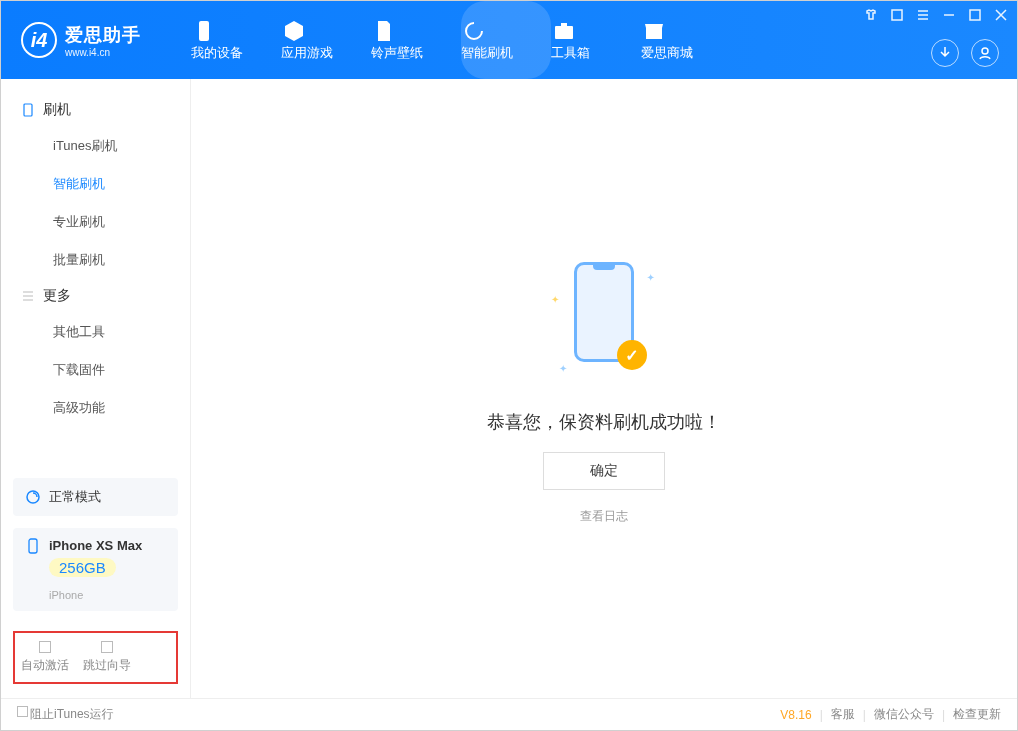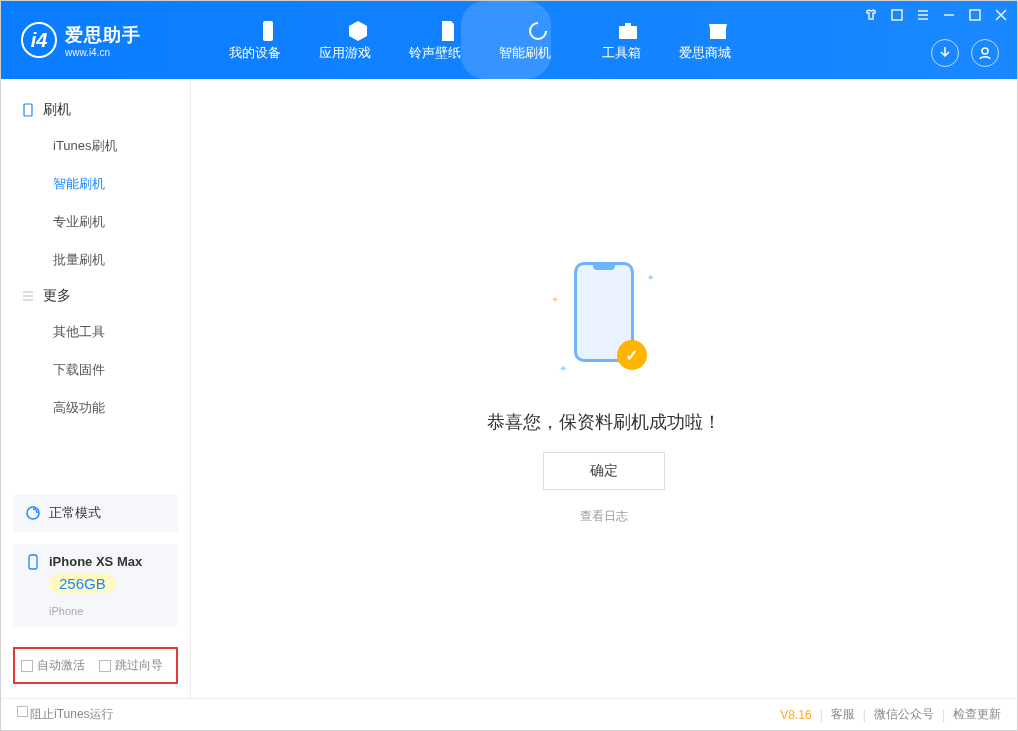--- a/index.html
+++ b/index.html
@@ -8,21 +8,21 @@
 
 
 .header { height: 78px; background: linear-gradient(to right, #0a7cff, #1a88ff); display: flex; align-items: center; color: #fff; position: relative; }
 .logo-block { display: flex; align-items: center; padding: 0 20px; width: 190px; }
 .logo-circle { width: 36px; height: 36px; border: 2px solid #fff; border-radius: 50%; display: flex; align-items: center; justify-content: center; font-size: 20px; font-weight: bold; font-style: italic; }
 .logo-text { margin-left: 8px; }
 .logo-text .cn { font-size: 18px; font-weight: bold; letter-spacing: 1px; }
 .logo-text .en { font-size: 10px; opacity: .9; }
 
 .nav-tabs { display: flex; height: 100%; }
-.nav-tab { width: 90px; display: flex; flex-direction: column; align-items: flex-end; justify-content: center; cursor: pointer; font-size: 13px; gap: 0; }
+.nav-tab { width: 90px; display: flex; flex-direction: column; align-items: flex-start; justify-content: center; cursor: pointer; font-size: 13px; gap: 0; }
 .nav-tab.active { background: rgba(255,255,255,.15); border-radius: 24px; }
 .nav-tab .ico { width: 26px; height: 26px; display: flex; align-items: center; justify-content: center; }
 .nav-tab svg { width: 24px; height: 24px; fill: #fff; }
 
 .window-controls { position: absolute; top: 6px; right: 8px; display: flex; gap: 10px; align-items: center; }
 .window-controls span { width: 16px; height: 16px; opacity: .9; cursor: pointer; display: inline-flex; align-items: center; justify-content: center; font-size: 12px; }
 .window-controls svg { width: 12px; height: 12px; fill: none; stroke: #fff; stroke-width: 1.5; }
 
 .header-right { position: absolute; right: 18px; bottom: 12px; display: flex; gap: 12px; }
 .header-right .circ { width: 28px; height: 28px; border: 1.5px solid rgba(255,255,255,.7); border-radius: 50%; display: flex; align-items: center; justify-content: center; cursor: pointer; }
@@ -39,21 +39,21 @@
 
 .device-panel { margin: 6px 12px; background: #f5f7fa; border-radius: 4px; padding: 10px 12px; display: flex; align-items: center; gap: 8px; font-size: 13px; color: #333; }
 .device-panel svg { width: 16px; height: 16px; }
 .device-info { margin: 6px 12px 12px; background: #f5f7fa; border-radius: 4px; padding: 10px 12px; }
 .device-info .name { font-size: 13px; color: #333; font-weight: bold; }
 .device-info .cap { display: inline-block; margin-top: 5px; font-size: 15px; color: #1a88ff; background: #fef9c3; border-radius: 10px; padding: 1px 10px; }
 .device-info .sub { font-size: 11px; color: #aaa; margin-top: 12px; }
 .device-info-row { display: flex; align-items: flex-start; gap: 8px; }
 
 .checkbox-row { margin: 8px 12px 14px; border: 2px solid #e53935; padding: 8px 6px; display: flex; gap: 14px; }
-.chk { display: flex; align-items: center; gap: 4px; font-size: 12px; color: #888; cursor: pointer; }
+.chk { display: flex; align-items: center; gap: 4px; font-size: 12px; color: #888; cursor: pointer; flex-direction: column; }
 .chk .box { width: 12px; height: 12px; border: 1px solid #bbb; }
 
 .main { flex: 1; display: flex; flex-direction: column; align-items: center; justify-content: center; gap: 18px; }
 .phone-illus { width: 90px; height: 140px; position: relative; }
 .phone-body { width: 60px; height: 100px; border: 3px solid #6db4ff; border-radius: 10px; background: #eaf3ff; position: absolute; left: 15px; top: 10px; }
 .phone-notch { width: 22px; height: 5px; background: #6db4ff; border-radius: 0 0 4px 4px; position: absolute; left: 34px; top: 13px; }
 .check-badge { width: 30px; height: 30px; background: #ffb400; border-radius: 50%; position: absolute; right: 2px; bottom: 22px; display: flex; align-items: center; justify-content: center; color: #fff; font-weight: bold; }
 .spark { position: absolute; color: #ffd86b; font-size: 10px; }
 .spark.a { left: -8px; top: 42px; } .spark.b { right: -6px; top: 20px; color: #9ed0ff; } .spark.c { left: 0; bottom: 18px; color: #9ed0ff; }
 .success-text { font-size: 18px; color: #333; }

